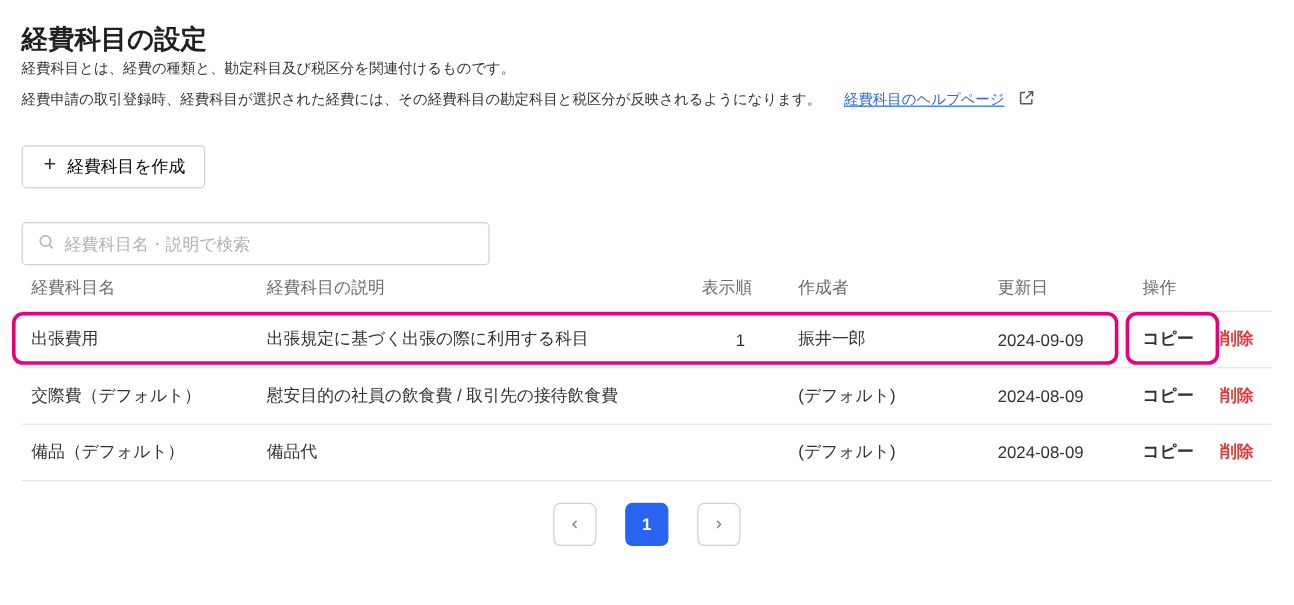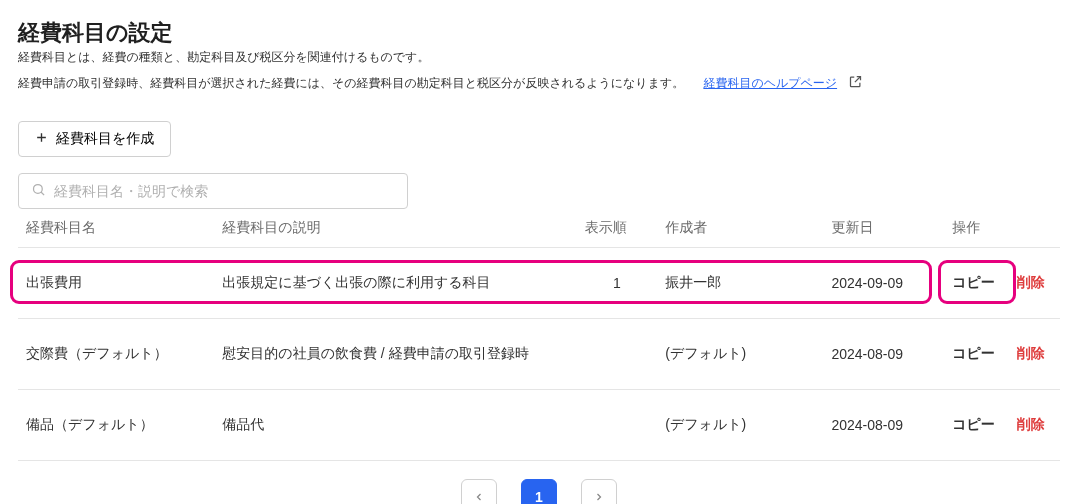--- a/index.html
+++ b/index.html
@@ -38,21 +38,22 @@
   display: inline-flex;
   align-items: center;
   gap: 8px;
   border: 1px solid #d0d0d0;
   background: #fff;
   padding: 8px 16px;
   border-radius: 4px;
   font-size: 14px;
   cursor: pointer;
   margin-top: 18px;
-  margin-bottom: 16px;
+  margin-bottom: 28px;
+  font-family: Liberation Serif, serif;
 }
 .search-wrap {
   display: flex;
   align-items: center;
   gap: 8px;
   border: 1px solid #d0d0d0;
   border-radius: 4px;
   padding: 8px 12px;
   width: 390px;
 }
@@ -71,21 +72,21 @@
   font-size: 14px;
 }
 thead th {
   text-align: left;
   font-weight: 400;
   color: #6b6b6b;
   padding: 10px 8px;
   font-size: 14px;
 }
 tbody td {
-  padding: 26px 8px;
+  padding: 14px 8px;
   border-top: 1px solid #e5e5e5;
   color: #323232;
 }
 tbody tr:last-child td { border-bottom: 1px solid #e5e5e5; }
 .col-name { width: 195px; }
 .col-desc { width: 360px; }
 .col-order { width: 80px; text-align: center; }
 thead th.col-order { text-align: left; }
 .col-author { width: 165px; }
 .col-date { width: 120px; }
@@ -187,21 +188,21 @@
       <td class="col-order">1</td>
       <td>振井一郎</td>
       <td>2024-09-09</td>
       <td class="ops-cell">
         <span class="op-copy">コピー</span>
         <span class="op-delete">削除</span>
       </td>
     </tr>
     <tr>
       <td>交際費（デフォルト）</td>
-      <td>慰安目的の社員の飲食費 / 経費申請の取引登録時</td>
+      <td>慰安目的の社員の飲食費 / 取引先の接待飲食費</td>
       <td class="col-order"></td>
       <td>(デフォルト)</td>
       <td>2024-08-09</td>
       <td class="ops-cell">
         <span class="op-copy">コピー</span>
         <span class="op-delete">削除</span>
       </td>
     </tr>
     <tr>
       <td>備品（デフォルト）</td>

